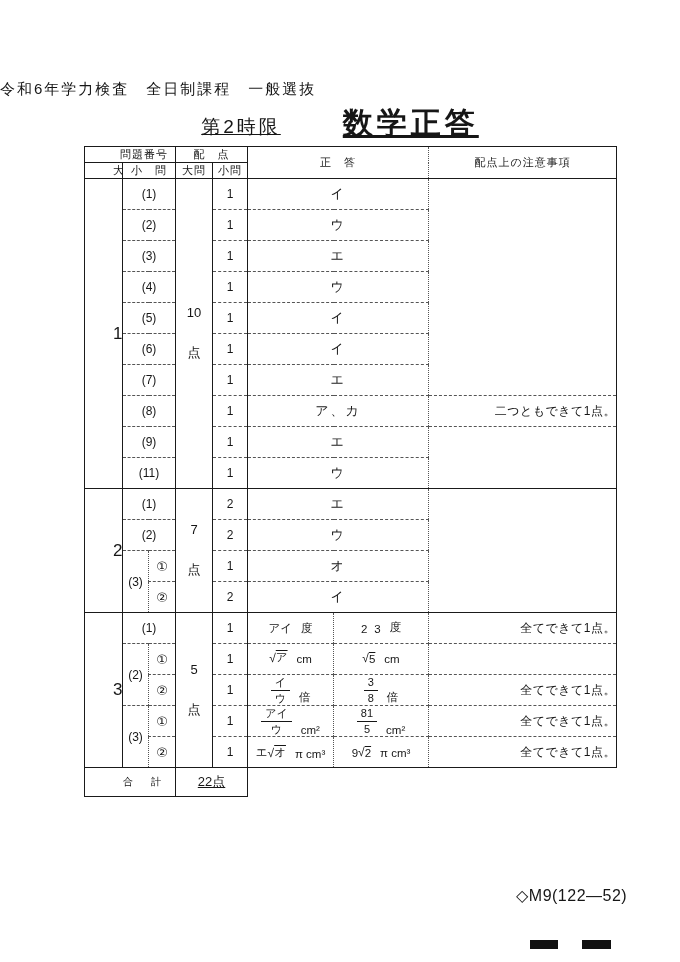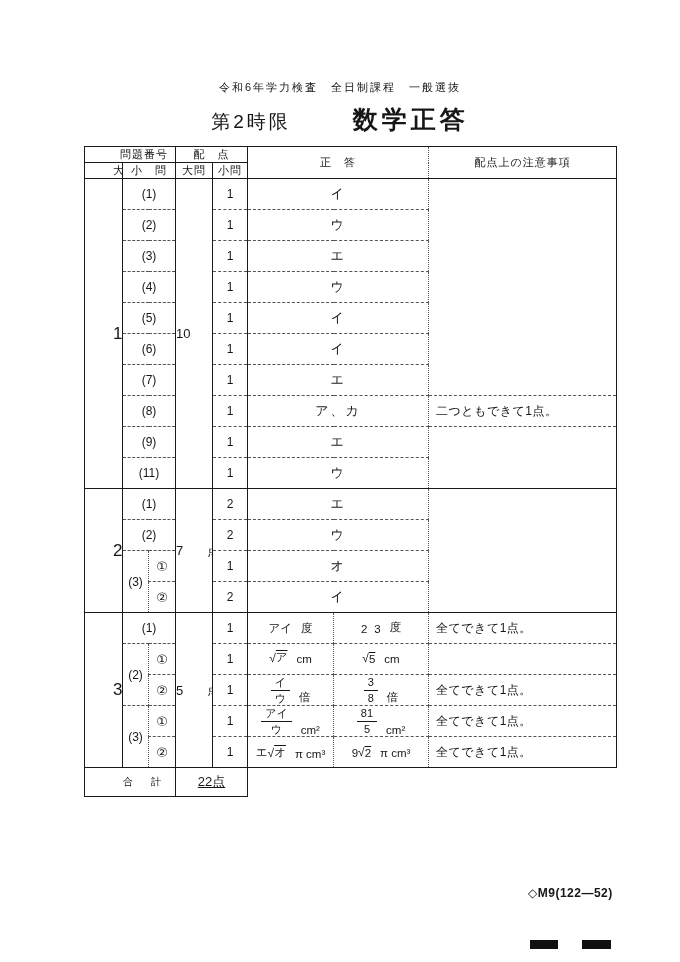--- a/index.html
+++ b/index.html
@@ -2,29 +2,29 @@
 <html><head>
 <meta charset="utf-8">
 <style>
   html,body{margin:0;padding:0;}
   body{
     width:680px;height:962px;position:relative;background:#ffffff;
     font-family:"Liberation Sans","DejaVu Sans",sans-serif;color:#161616;
     overflow:hidden;
   }
   .exam-header{
-    position:absolute;top:80px;left:0;width:100%;text-align:center;
-    font-size:11px;letter-spacing:2px;
+    position:absolute;top:80px;left:0;width:100%;
+    font-size:15px;letter-spacing:2px;
   }
   .subtitle-row{
     position:absolute;top:103px;left:0;width:100%;
-    display:flex;justify-content:center;align-items:baseline;gap:62px;
+    display:flex;justify-content:center;align-items:baseline;gap:62px;text-decoration:underline;
   }
   .period{font-size:19px;letter-spacing:3px;}
-  .subject{font-size:25px;font-weight:bold;letter-spacing:4px;}
+  .subject{font-size:30px;font-weight:bold;letter-spacing:4px;}
 
   table.answer-table{
     position:absolute;left:84px;top:146px;width:532px;
     border-collapse:collapse;table-layout:fixed;
   }
   td{
     padding:0;text-align:center;vertical-align:middle;font-size:12px;
     overflow:hidden;white-space:nowrap;
   }
   tr.h16{height:16px}
@@ -34,36 +34,36 @@
   
   .s-l{border-left:1.5px solid #1a1a1a;padding-left:28px;}
   .s-r{border-right:1.5px solid #1a1a1a;}
   .s-t{border-top:1.5px solid #1a1a1a;}
   .s-b{border-bottom:1.5px solid #1a1a1a;}
   .d-t{border-top:1px dashed #555;}
   .d-r{border-right:1px dotted #555;}
 
   .head-cell{font-size:11px;letter-spacing:1px;}
   .major-num{font-size:17px;}
-  .pts-stack{display:flex;flex-direction:row;align-items:center;gap:24px;font-size:13px;}
+  .pts-stack{display:flex;flex-direction:column;align-items:center;gap:24px;font-size:13px;}
   .ans{font-size:13px;letter-spacing:2px;}
-  .note-cell{text-align:left;padding-left:7px;font-size:12px;letter-spacing:0.5px;}
+  .note-cell{text-align:right;padding-left:7px;font-size:12px;letter-spacing:0.5px;}
   .sub-label{font-size:12px;}
   .circ{font-size:13px;}
 
   .ans-inline{display:inline-flex;align-items:flex-end;justify-content:center;font-size:11.5px;}
   .unit{margin-left:9px;font-size:11.5px;}
   .frac{display:inline-flex;flex-direction:column;align-items:center;line-height:1.15;font-size:11px;}
   .frac .num{border-bottom:1px solid #161616;padding:0 4px 1px;}
   .frac .den{padding-top:1px;}
   .sqrt-sign{font-size:12px;margin-right:0;}
   .rad{text-decoration:overline;}
   .spread{letter-spacing:7px;margin-right:-7px;}
 
-  .doc-code{position:absolute;top:886px;left:528px;font-size:12px;letter-spacing:0.5px;font-weight:bold;}
+  .doc-code{position:absolute;top:886px;left:516px;font-size:16px;letter-spacing:0.5px;}
   .print-mark{position:absolute;background:#111;height:9px;width:28px;top:940px;}
   .print-mark.m1{left:530px;}
   .print-mark.m2{left:582px;width:29px;}
 </style>
 </head>
 <body>
 
 <div class="exam-header">令和6年学力検査　全日制課程　一般選抜</div>
 <div class="subtitle-row">
   <span class="period">第2時限</span>

